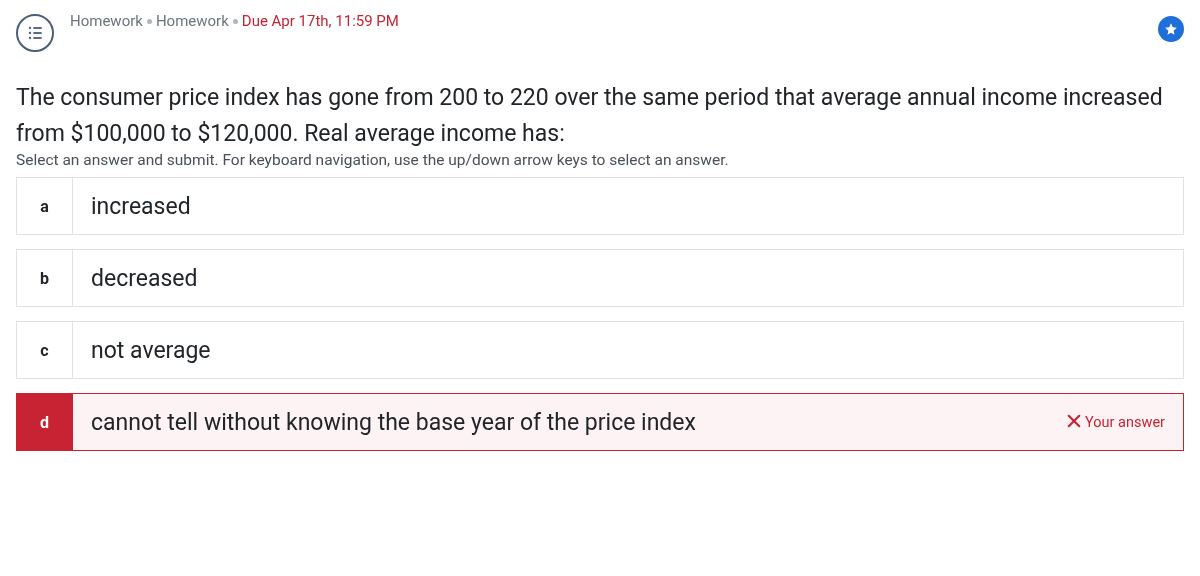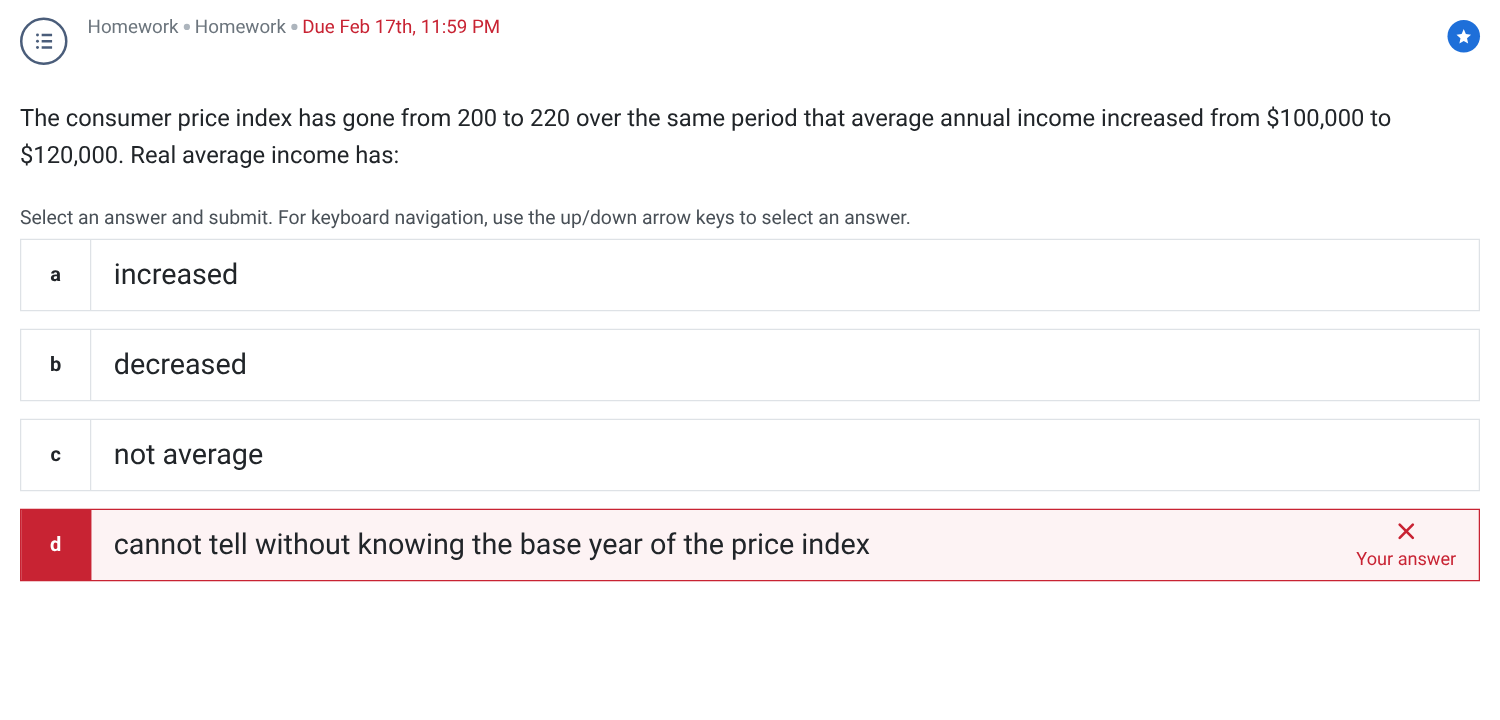--- a/index.html
+++ b/index.html
@@ -51,24 +51,23 @@
   .header-meta .due { color: #c82333; }
   .bookmark-btn {
     width: 26px; height: 26px; border-radius: 50%;
     background: #1e6fd9;
     display: flex; align-items: center; justify-content: center;
     margin-top: 4px;
     flex-shrink: 0;
   }
   .bookmark-btn svg { width: 14px; height: 14px; fill: #fff; }
   .question-text {
-    font-size: 19px;
+    font-size: 23px;
     line-height: 1.55;
     color: #212529;
-    margin-bottom: 26px;
   }
   .instruction {
     font-size: 15.5px;
     color: #495057;
     margin-bottom: 8px;
   }
   .options { display: flex; flex-direction: column; gap: 14px; }
   .option {
     display: flex;
     border: 1px solid #dee2e6;
@@ -88,21 +87,21 @@
   .option-text {
     flex: 1;
     display: flex;
     align-items: center;
     padding: 0 18px;
     font-size: 23px;
     color: #212529;
   }
   .option-right {
     display: flex;
-    flex-direction: column;
+    flex-direction: row;
     align-items: center;
     justify-content: center;
     padding: 0 18px;
     gap: 2px;
   }
   .option.selected-wrong {
     border: 1px solid #c82333;
     background: #fdf3f4;
   }
   .option.selected-wrong .option-letter {
@@ -133,21 +132,21 @@
       <circle cx="6" cy="18" r="1.4" fill="currentColor" stroke="none"></circle>
       <line x1="10" y1="18" x2="20" y2="18"></line>
     </svg>
   </div>
   <div class="header-text">
     <div class="header-meta">
       <span>Homework</span>
       <span class="dot"></span>
       <span>Homework</span>
       <span class="dot"></span>
-      <span class="due">Due Feb 17th, 11:59 PM</span>
+      <span class="due">Due Apr 17th, 11:59 PM</span>
     </div>
   </div>
   <div class="bookmark-btn">
     <svg viewBox="0 0 24 24">
       <path d="M12 2l2.9 6.9L22 10l-5.5 4.8L18 22l-6-3.5L6 22l1.5-7.2L2 10l7.1-1.1z"></path>
     </svg>
   </div>
 </div>
 
 <div class="question-text">The consumer price index has gone from 200 to 220 over the same period that average annual income increased from $100,000 to $120,000. Real average income has:</div>

